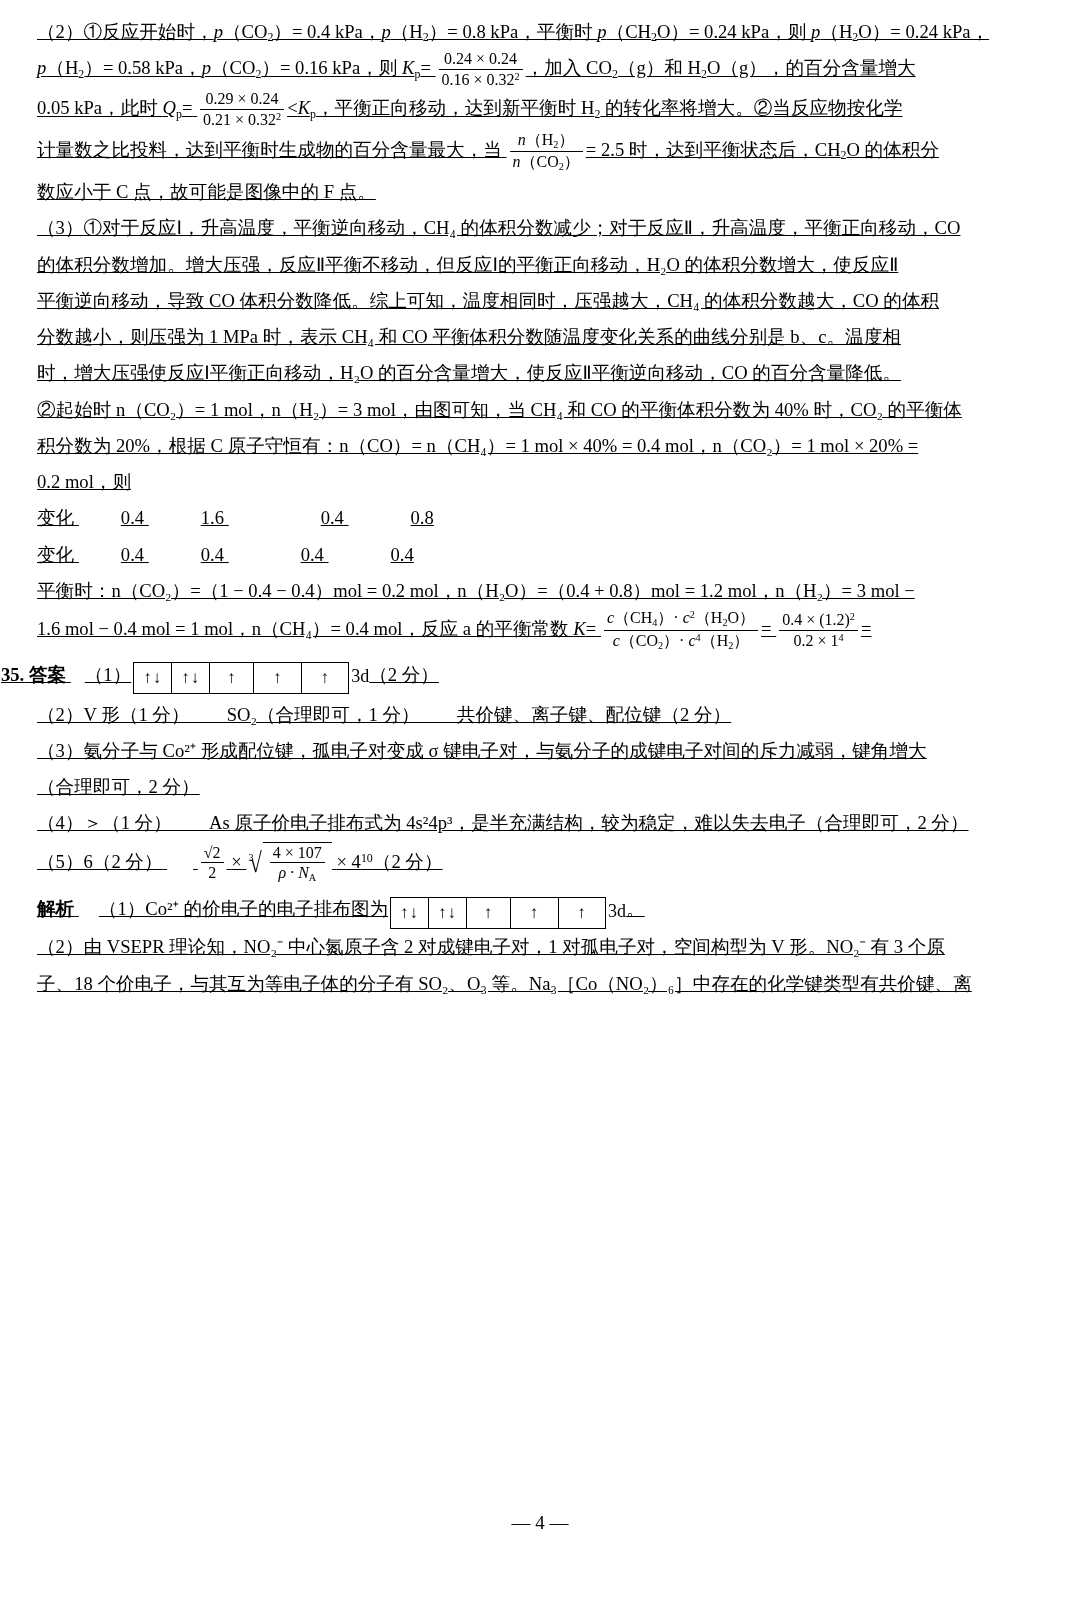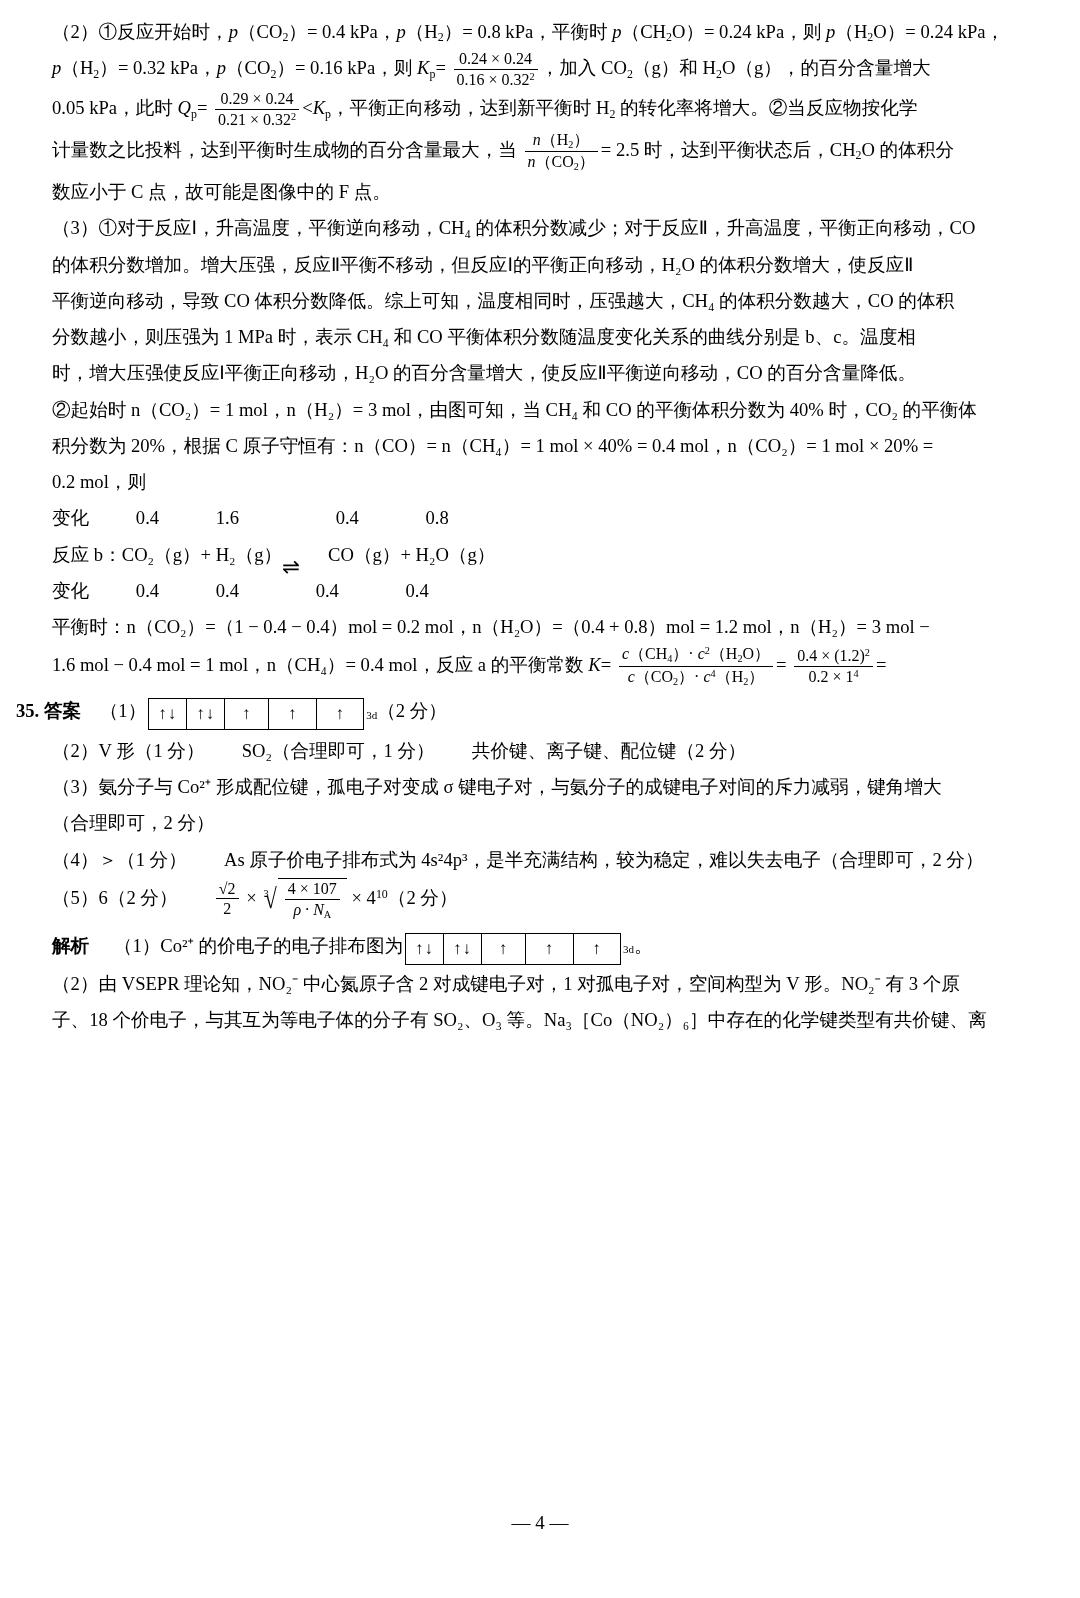--- a/index.html
+++ b/index.html
@@ -12,26 +12,27 @@
     overflow:hidden;
   }
   .page{
     position:absolute;
     left:0;top:0;
     width:1080px;height:1598px;
     padding:0;
   }
   .body-text{
     position:absolute;
-    left:52px;
+    left:37px;
     top:14px;
     width:992px;
     font-size:18.6px;
     line-height:1.95;
     text-align:justify;
+    text-decoration:underline;
   }
   p{margin:0 0 0 0;}
   .frac{
     display:inline-block;
     vertical-align:middle;
     text-align:center;
     font-size:0.86em;
     line-height:1.22;
     margin:0 3px;
     position:relative;
@@ -81,21 +82,21 @@
     text-align:center;
     border-right:1.6px solid #000;
     font-size:17px;
     letter-spacing:1px;
     vertical-align:top;
     box-sizing:border-box;
   }
   .orbbox .cell:last-child{border-right:none;}
   .orblabel{
     text-align:center;
-    font-size:11px;
+    font-size:18px;
     margin-top:1px;
   }
   .orbwrap{display:inline-block;vertical-align:middle;}
   .eqrow{white-space:nowrap;}
   .bold{font-weight:bold;}
   .footer{
     position:absolute;
     left:0;right:0;
     top:1512px;
     text-align:center;
@@ -117,21 +118,21 @@
 <body>
 
 <div class="page">
   <div class="body-text">
 
     <p>
       <span>（2）①反应开始时，</span><span class="it">p</span><span>（CO</span><sub>2</sub><span>）= 0.4 kPa，</span><span class="it">p</span><span>（H</span><sub>2</sub><span>）= 0.8 kPa，平衡时 </span><span class="it">p</span><span>（CH</span><sub>2</sub><span>O）= 0.24 kPa，则 </span><span class="it">p</span><span>（H</span><sub>2</sub><span>O）= 0.24 kPa，</span>
     </p>
 
     <p>
-      <span class="it">p</span><span>（H</span><sub>2</sub><span>）= 0.32 kPa，</span><span class="it">p</span><span>（CO</span><sub>2</sub><span>）= 0.16 kPa，则 </span><span class="it">K</span><sub>p</sub><span>=</span>
+      <span class="it">p</span><span>（H</span><sub>2</sub><span>）= 0.58 kPa，</span><span class="it">p</span><span>（CO</span><sub>2</sub><span>）= 0.16 kPa，则 </span><span class="it">K</span><sub>p</sub><span>=</span>
       <span class="frac">
         <span class="num">0.24 × 0.24</span>
         <span class="den"><span>0.16 × 0.32</span><sup>2</sup></span>
       </span><span>，加入 CO</span><sub>2</sub><span>（g）和 H</span><sub>2</sub><span>O（g），的百分含量增大</span>
     </p>
 
     <p>
       <span>0.05 kPa，此时 </span><span class="it">Q</span><sub>p</sub><span>=</span>
       <span class="frac">
         <span class="num">0.29 × 0.24</span>
@@ -159,23 +160,20 @@
 
     <p class="eqrow">
       <span>变化</span>
       <span style="display:inline-block;width:42px"></span><span>0.4</span>
       <span style="display:inline-block;width:52px"></span><span>1.6</span>
       <span style="display:inline-block;width:92px"></span><span>0.4</span>
       <span style="display:inline-block;width:62px"></span><span>0.8</span>
     </p>
 
     <p class="eqrow">
-      <span>反应 b：CO₂（g）+ H₂（g）</span><span class="eqarrow"></span><span>CO（g）+ H₂O（g）</span>
-    </p>
-    <p class="eqrow">
       <span>变化</span>
       <span style="display:inline-block;width:42px"></span><span>0.4</span>
       <span style="display:inline-block;width:52px"></span><span>0.4</span>
       <span style="display:inline-block;width:72px"></span><span>0.4</span>
       <span style="display:inline-block;width:62px"></span><span>0.4</span>
     </p>
 
     <p>平衡时：n（CO₂）=（1 − 0.4 − 0.4）mol = 0.2 mol，n（H₂O）=（0.4 + 0.8）mol = 1.2 mol，n（H₂）= 3 mol −</p>
 
     <p>

